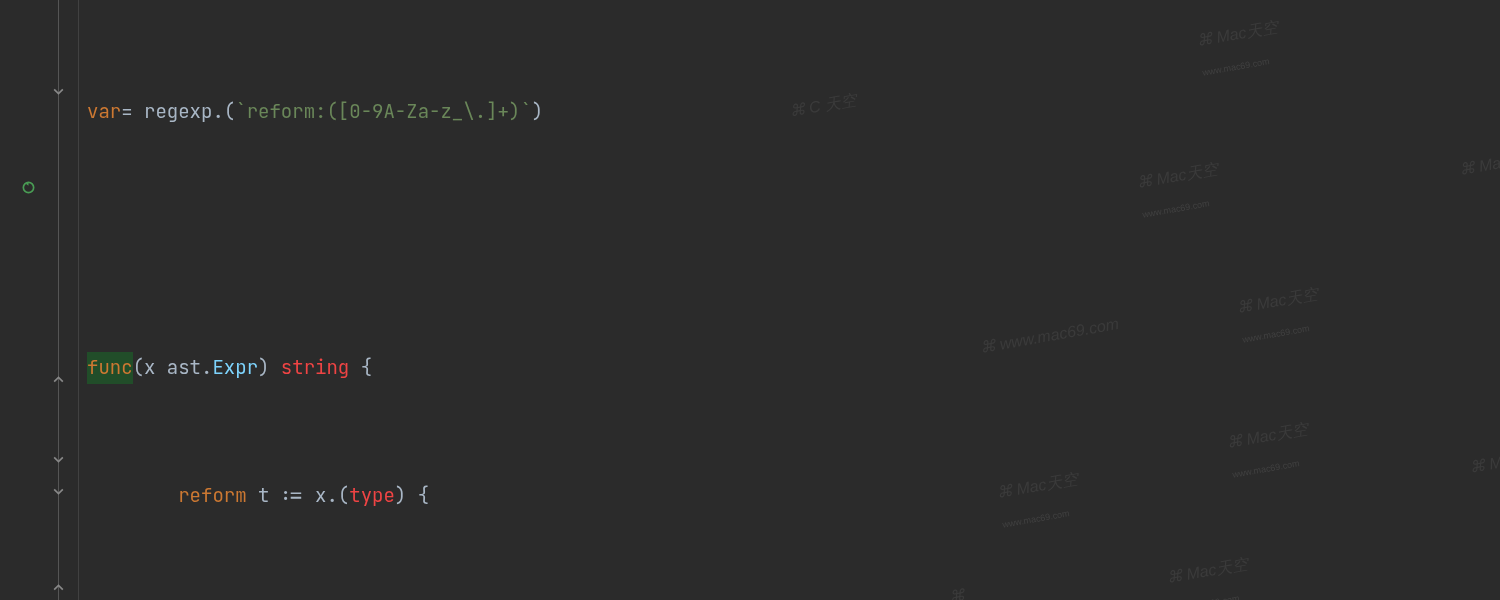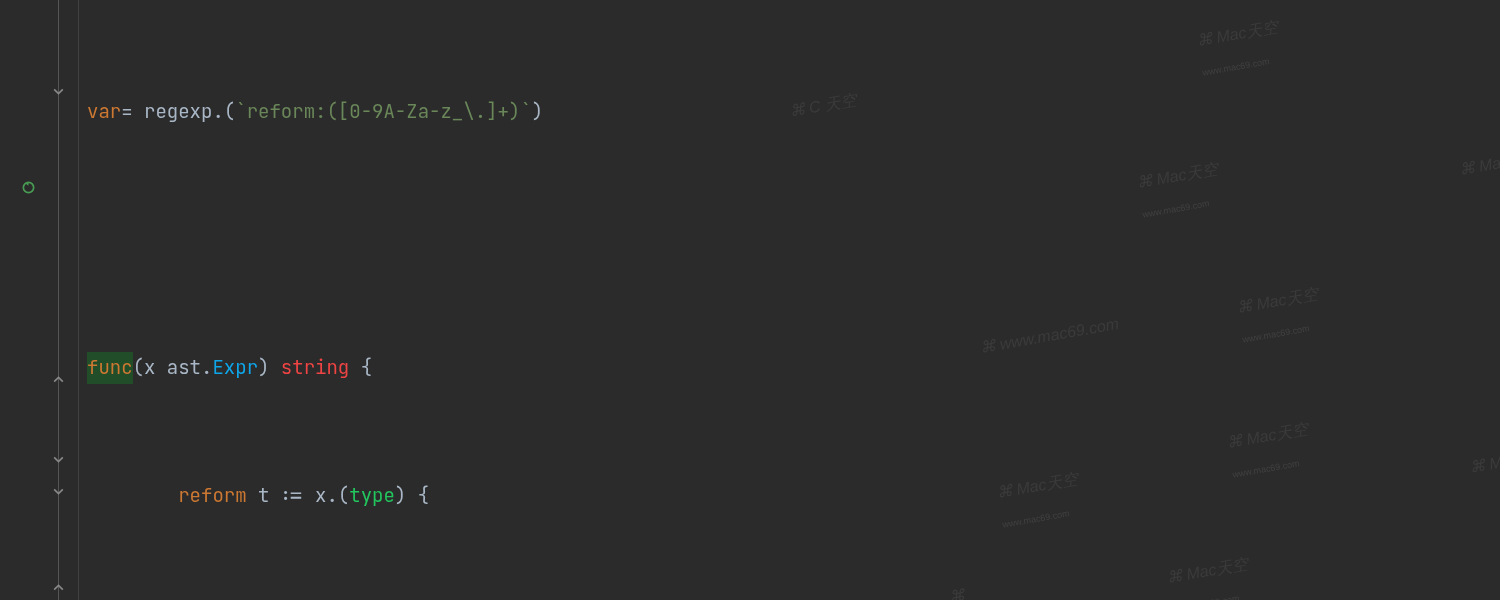--- a/index.html
+++ b/index.html
@@ -9,24 +9,24 @@
   .refresh-icon{top:179px}
   .refresh-icon svg{width:15px;height:15px}
   .fold-col{width:28px;flex:none;position:relative;border-right:1px solid #414141}
   .fold-line{position:absolute;left:8px;width:1px;background:#555;top:0;bottom:0}
   .fold{position:absolute;left:2px;width:13px;height:13px;display:flex;align-items:center;justify-content:center;color:#777}
   .fold svg{width:13px;height:13px}
   .code{flex:1;padding-left:8px;position:relative;white-space:pre;color:#a9b7c6}
   .line{height:32px;display:flex;align-items:center}
   .hl{background:#214d29}
   
-  .kw{color:#22c55e}
+  .kw{color:#ef4444}
   .kw-b{color:#cc7832;font-weight:normal}
   .fn{color:#ffc66d}
-  .ty{color:#0ea5e9}
+  .ty{color:#7dd3fc}
   .ty2{color:#ef4444}
   .id{color:#a9b7c6}
   .str{color:#6a8759}
   .op{color:#a9b7c6}
   .pun{color:#a9b7c6}
   .wm{position:absolute;color:#4a4a4a;font-family:Arial,sans-serif;font-size:16px;transform:rotate(-10deg);opacity:.5;pointer-events:none;font-style:italic}
   .wm small{display:block;font-size:9px;color:#555;font-style:normal}
   .wm-icon{display:inline-block;margin-right:4px}
 </style>
 </head>

